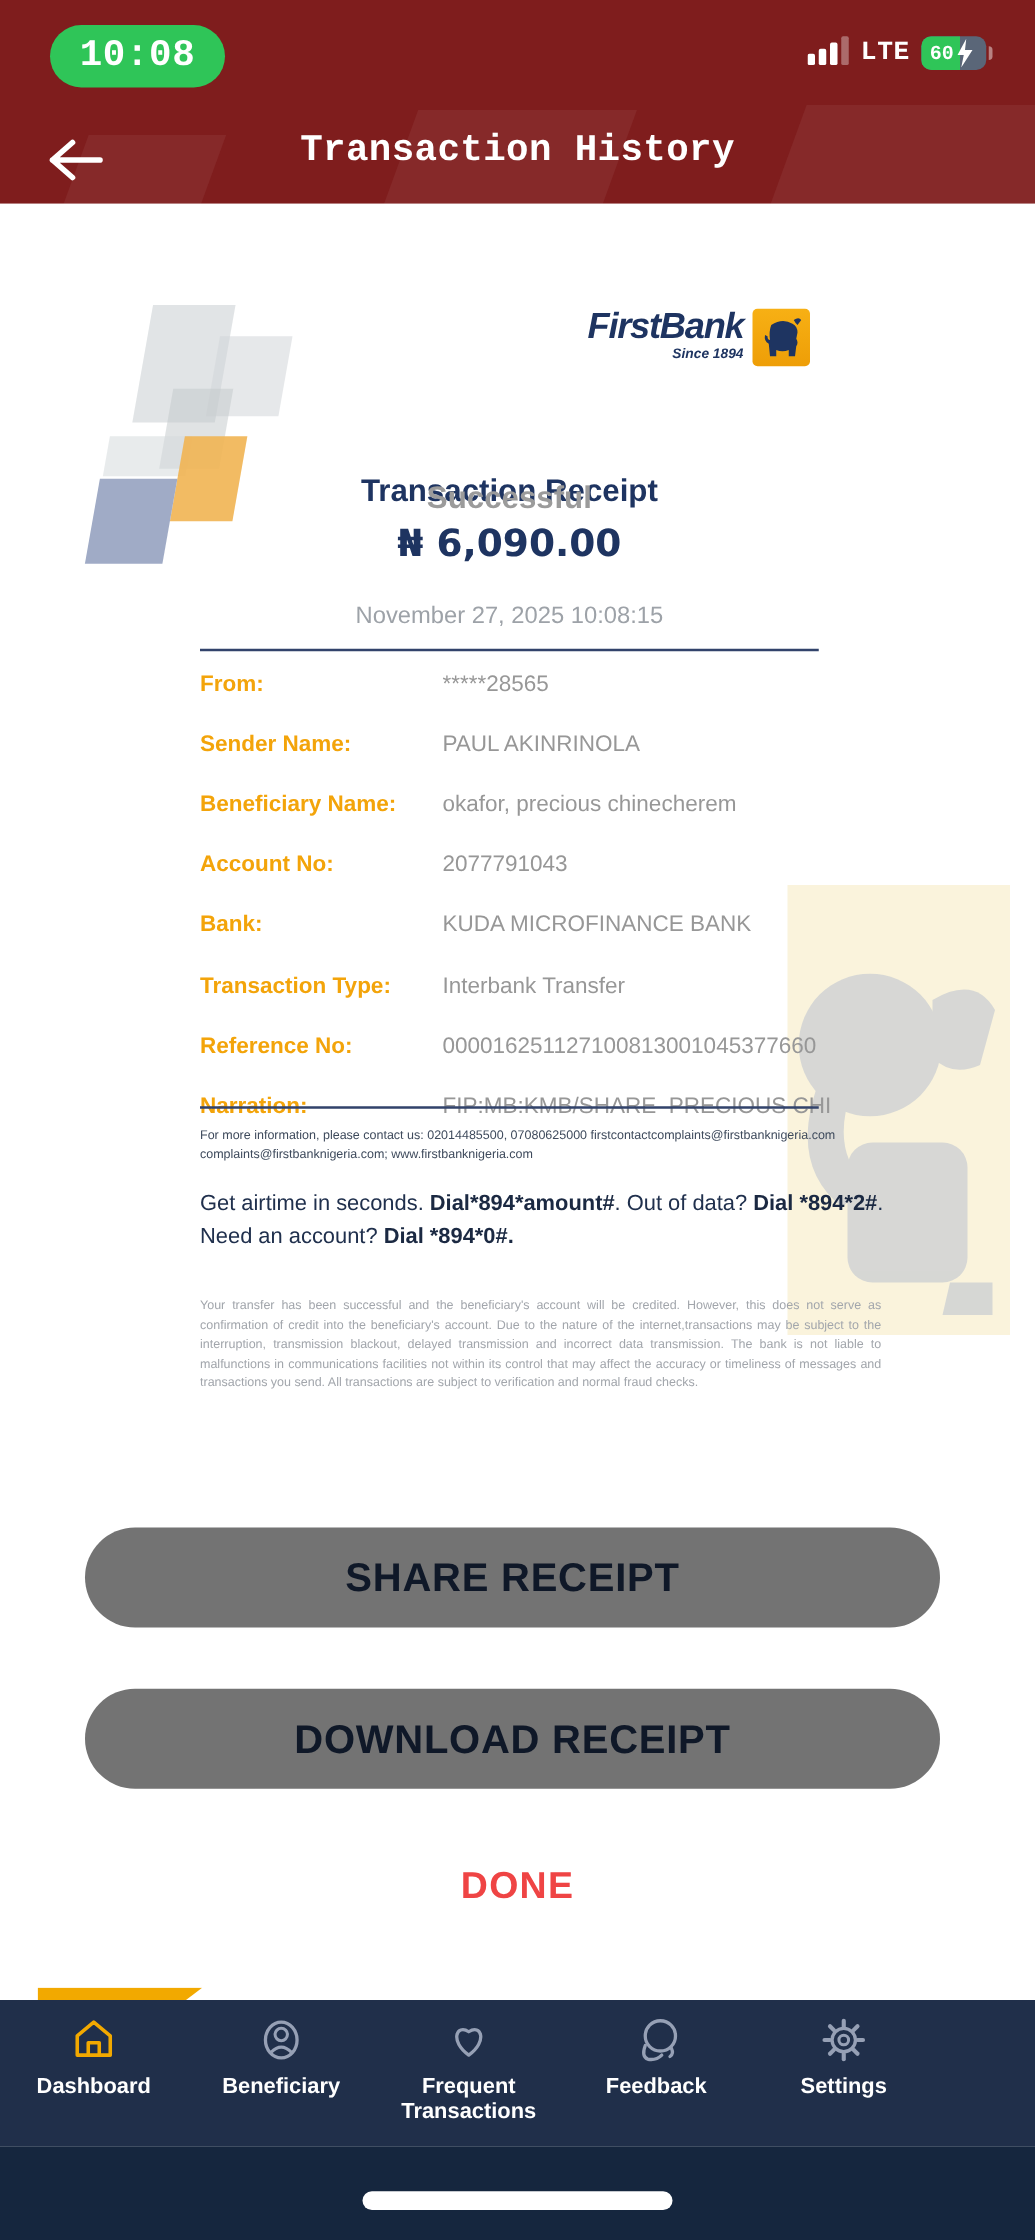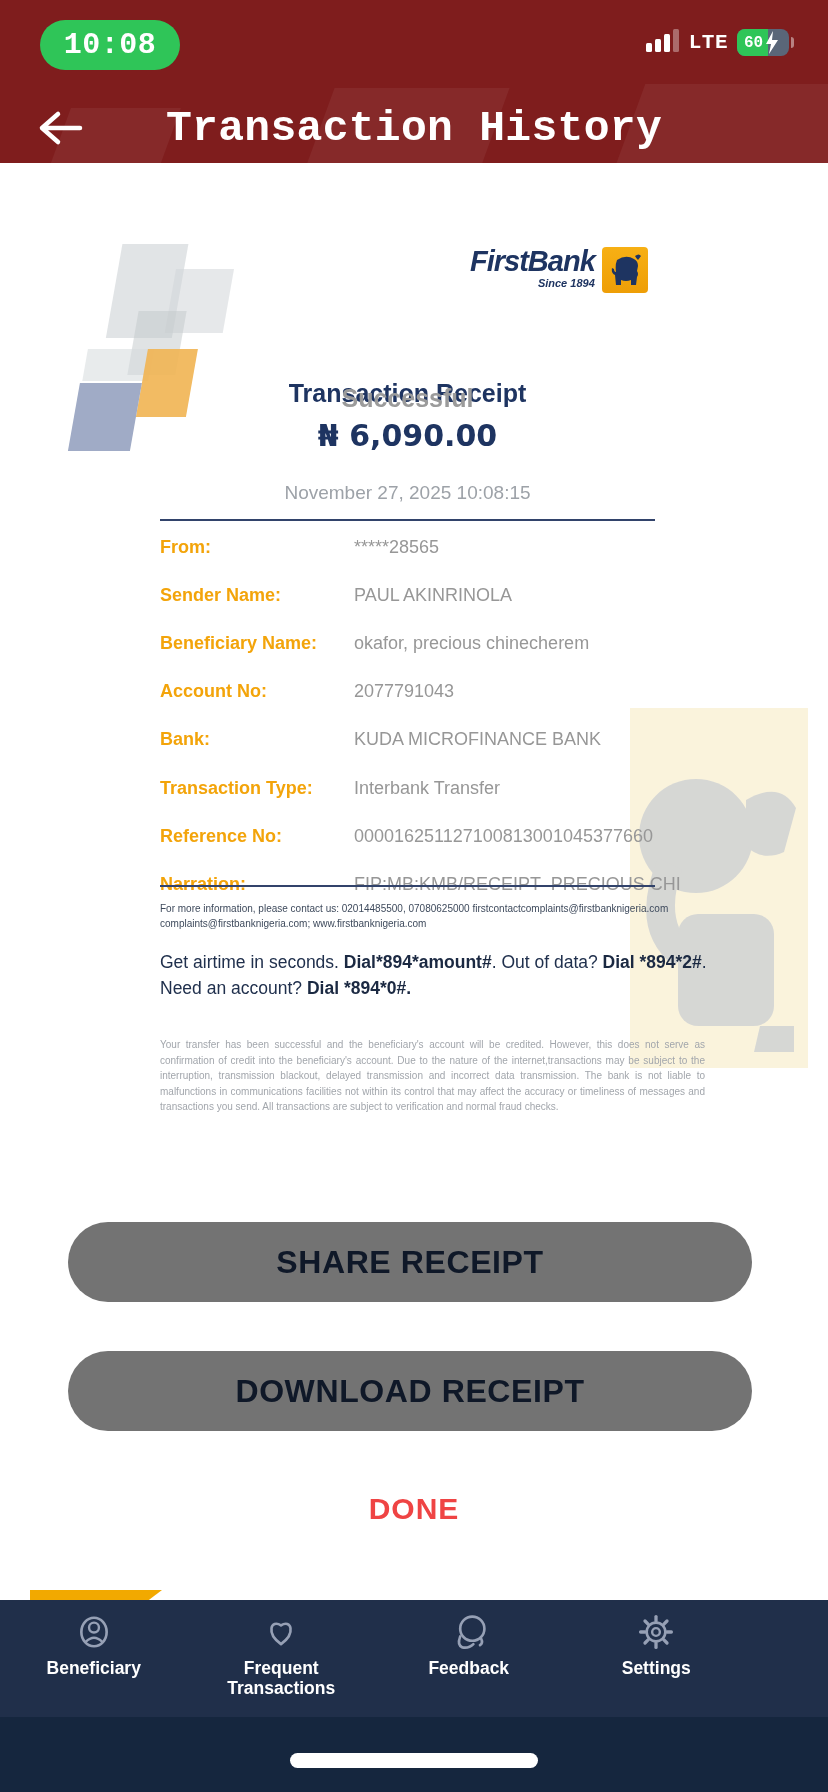--- a/index.html
+++ b/index.html
@@ -19,21 +19,21 @@
   .status-right { position:absolute; right:34px; top:28px; display:flex; align-items:center; gap:9px; }
   .lte { color:#fff; font-size:21px; font-weight:700; letter-spacing:.5px; }
   .battery { position:relative; width:52px; height:27px; border-radius:8px; background:#5A6678; overflow:hidden; }
   .battery .fill { position:absolute; left:0; top:0; width:31px; height:27px; background:#2FC558; }
   .battery .pct { position:absolute; left:2px; top:0; width:29px; height:27px; color:#fff; font-size:16px;
     font-weight:800; display:flex; align-items:center; justify-content:center; }
   .battery svg { position:absolute; left:27px; top:2px; }
   .battery-nub { width:3px; height:11px; border-radius:0 3px 3px 0; background:rgba(255,255,255,.45); margin-left:-7px; }
   .back-btn { position:absolute; left:30px; top:100px; width:60px; height:56px; display:flex; align-items:center; justify-content:center; }
   .page-title { position:absolute; left:0; top:104px; width:828px; text-align:center; color:#fff;
-    font-size:43px; font-weight:800; letter-spacing:.3px; }
+    font-size:30px; font-weight:800; letter-spacing:.3px; }
 
   
   .receipt-area { position:absolute; left:0; top:163px; width:828px; height:1040px; background:#fff; }
   .wm-left { position:absolute; left:86px; top:78px; width:220px; height:215px; transform:skewX(-10deg); z-index:0; }
   .wm-left div { position:absolute; }
   .wl1 { left:18px; top:3px;  width:66px; height:94px; background:#C9CED1; opacity:.55; }
   .wl2 { left:76px; top:28px; width:58px; height:64px; background:#D2D6D8; opacity:.55; }
   .wl3 { left:46px; top:70px; width:48px; height:64px; background:#C2C7CA; opacity:.5; }
   .wl4 { left:2px;  top:108px; width:66px; height:32px; background:#D6DADC; opacity:.55; }
   .wl5 { left:62px; top:108px; width:50px; height:68px; background:#F1B452; opacity:.9; }
@@ -194,41 +194,48 @@
       <div class="frow">
         <span class="flabel">Transaction Type:</span>
         <span class="fvalue">Interbank Transfer</span>
       </div>
       <div class="frow">
         <span class="flabel">Reference No:</span>
         <span class="fvalue">000016251127100813001045377660</span>
       </div>
       <div class="frow">
         <span class="flabel">Narration:</span>
-        <span class="fvalue">FIP:MB:KMB/RECEIPT  PRECIOUS CHI</span>
+        <span class="fvalue">FIP:MB:KMB/SHARE  PRECIOUS CHI</span>
       </div>
     </div>
 
     <div class="divider div2"></div>
 
     <div class="contact">For more information, please contact us: 02014485500, 07080625000 firstcontactcomplaints@firstbanknigeria.com complaints@firstbanknigeria.com; www.firstbanknigeria.com</div>
 
     <p class="promo"><span>Get airtime in seconds. </span><b>Dial*894*amount#</b><span>. Out of data? </span><b>Dial *894*2#</b><span>. Need an account? </span><b>Dial *894*0#.</b></p>
 
     <div class="disclaimer">Your transfer has been successful and the beneficiary's account will be credited. However, this does not serve as confirmation of credit into the beneficiary's account. Due to the nature of the internet,transactions may be subject to the interruption, transmission blackout, delayed transmission and incorrect data transmission. The bank is not liable to malfunctions in communications facilities not within its control that may affect the accuracy or timeliness of messages and transactions you send. All transactions are subject to verification and normal fraud checks.</div>
   </div>
 
   <button class="pill-btn share-btn">SHARE RECEIPT</button>
   <button class="pill-btn download-btn">DOWNLOAD RECEIPT</button>
   <button class="done-btn">DONE</button>
 
   <div class="nav-indicator"></div>
   <div class="navbar">
     <div class="nav-items">
 
+      <div class="nav-item">
+        <svg width="44" height="44" viewBox="0 0 40 40">
+          <path d="M8 17 L20 7 L32 17 V31 H8 Z" fill="none" stroke="#F2A900" stroke-width="2.6" stroke-linejoin="round"></path>
+          <path d="M16 31 V22 H24 V31" fill="none" stroke="#F2A900" stroke-width="2.6" stroke-linejoin="round"></path>
+        </svg>
+        <div class="nav-label">Dashboard</div>
+      </div>
 
       <div class="nav-item">
         <svg width="44" height="44" viewBox="0 0 40 40">
           <ellipse cx="20" cy="20" rx="11.5" ry="13" fill="none" stroke="#96A0B5" stroke-width="2.4"></ellipse>
           <circle cx="20" cy="16" r="4.5" fill="none" stroke="#96A0B5" stroke-width="2.2"></circle>
           <path d="M12.5 29 Q20 21.5 27.5 29" fill="none" stroke="#96A0B5" stroke-width="2.2"></path>
         </svg>
         <div class="nav-label">Beneficiary</div>
       </div>
 

